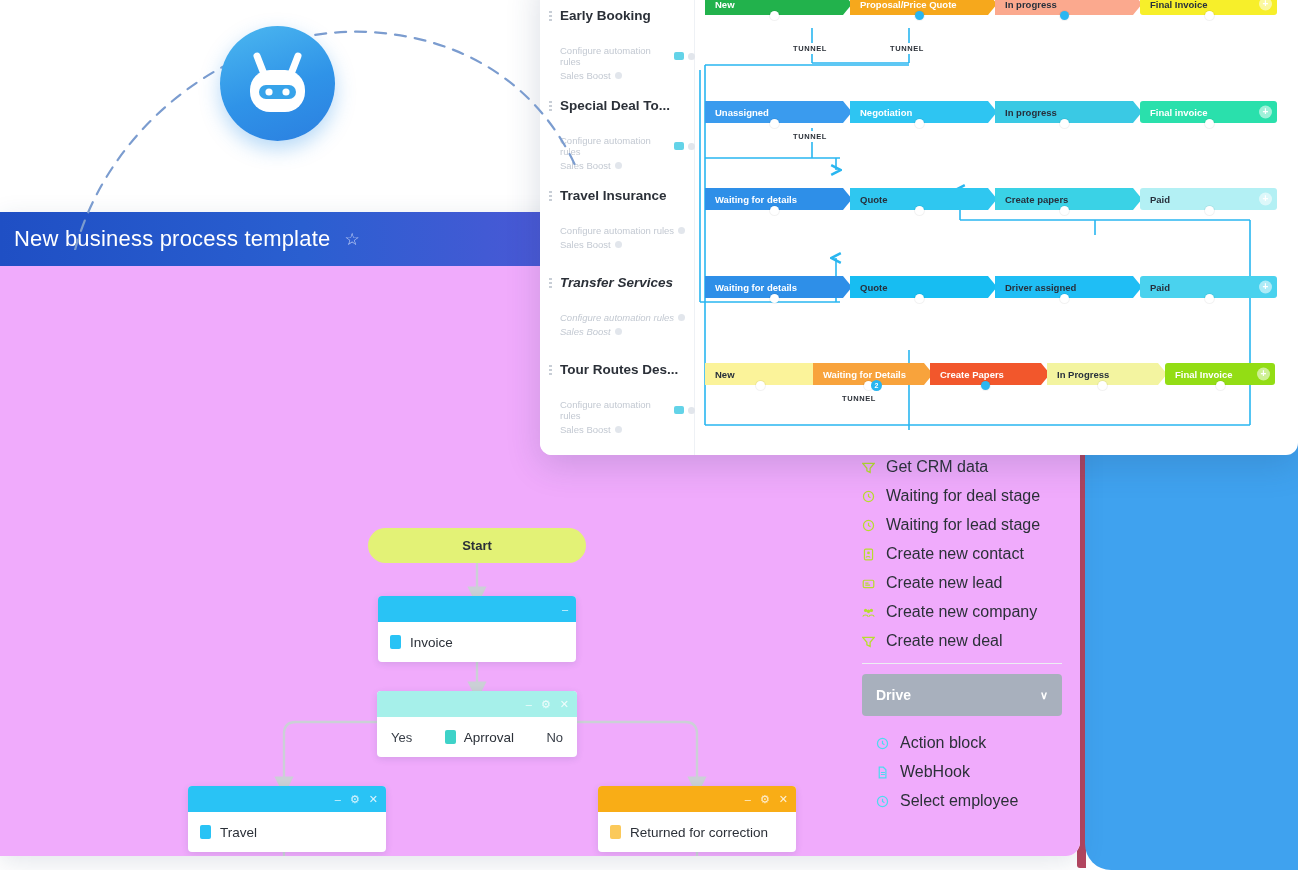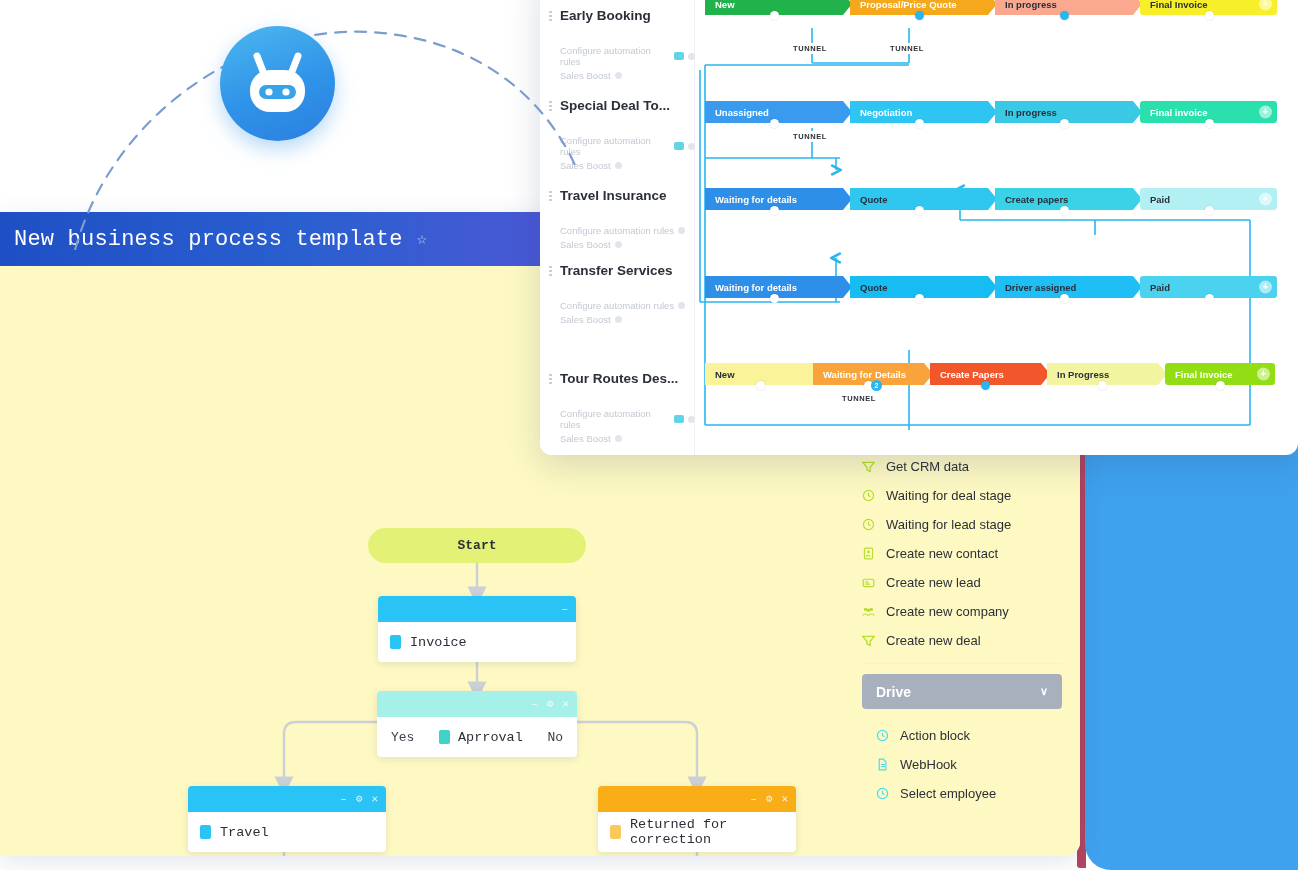--- a/index.html
+++ b/index.html
@@ -20,32 +20,31 @@
     position:absolute; left:1077px; top:432px; width:9px; height:436px;
     background:#b4455f; border-radius:3px 0 0 3px;
   }
 
   
   .main-card {
     position:absolute; left:0px; top:212px; width:1080px; height:644px;
     background:#ffffff; border-radius:0 14px 14px 0;
     box-shadow: 0 6px 26px rgba(40,60,100,.13);
     overflow:hidden;
-    font-family:Liberation Mono, monospace;
   }
   .card-header {
     position:absolute; left:0; top:0; width:1080px; height:54px;
     background: linear-gradient(90deg, #1f4fc4 0%, #2a5fd0 28%, #5a55d8 62%, #9a4fe0 100%);
     border-radius:0 10px 0 0;
     display:flex; align-items:center; padding-left:14px;
   }
   .card-title { color:#fff; font-size:22px; letter-spacing:.2px; font-weight:400; }
   .star-icon { margin-left:14px; color:#c9d6f7; font-size:17px; line-height:1; }
 
-  .card-body { position:absolute; left:0; top:54px; width:1080px; height:590px; background:#fef9c3; }
+  .card-body { position:absolute; left:0; top:54px; width:1080px; height:590px; background:#f0abfc; }
 
   
   .robot {
     position:absolute; left:220px; top:26px; width:115px; height:115px;
     border-radius:50%;
     background: linear-gradient(160deg,#4cb8f0 0%, #2f93e8 55%, #2b7fe0 100%);
     box-shadow: 0 8px 20px rgba(47,147,232,.35);
     z-index:5;
   }
   .arc-svg { position:absolute; left:70px; top:0px; width:520px; height:250px; z-index:4; }
@@ -97,24 +96,24 @@
   .plus { position:absolute; right:5px; top:50%; transform:translateY(-50%);
           width:13px; height:13px; border-radius:50%; background:rgba(255,255,255,.55);
           color:#fff; font-size:10px; line-height:12px; text-align:center; font-weight:bold; }
   .tunnel { position:absolute; font-size:7.5px; font-weight:bold; letter-spacing:.6px; color:#2b3038;
             background:#fff; padding:1px 3px; }
   .tunnel-badge { position:absolute; width:11px; height:11px; border-radius:50%; background:#29b6f0;
                   color:#fff; font-size:7px; line-height:11px; text-align:center; font-weight:bold; }
 
   
   .act-panel { position:absolute; left:862px; top:452px; width:200px; }
-  .act-item { display:flex; align-items:center; gap:11px; height:29px; font-size:13px; color:#2b3038; }
+  .act-item { display:flex; align-items:center; gap:11px; height:29px; font-size:16px; color:#2b3038; }
   .act-ico { width:13px; height:13px; flex:0 0 auto; }
   .act-sep { height:1px; background:#eceff3; margin:8px 0 10px 0; width:200px; }
-  .cat-bar { width:200px; height:35px; border-radius:4px; display:flex; align-items:center;
+  .cat-bar { width:200px; height:42px; border-radius:4px; display:flex; align-items:center;
              justify-content:space-between; padding:0 14px; color:#fff;
              font-size:14px; font-weight:bold; margin-bottom:8px; }
   .chev { font-size:11px; font-weight:bold; }
 </style>
 </head>
 <body>
 
 <div id="root">
 
   <div class="blue-panel-stripe"></div>
@@ -357,36 +356,36 @@
           <div style="height:19px"></div>
           <div class="grp-sub">
             <span>Configure automation rules</span>
             <span class="mini-dot"></span>
           </div>
           <div class="grp-sub">
             <span>Sales Boost</span>
             <span class="mini-dot"></span>
           </div>
         </div>
-        <div class="grp" style="top: 293px;">
+        <div class="grp" style="top: 305px; font-style: italic;">
           <div style="position:relative;">
             <span class="grp-dots"></span>
             <div class="grp-title">Transfer Services</div>
           </div>
           <div style="height:19px"></div>
           <div class="grp-sub">
             <span>Configure automation rules</span>
             <span class="mini-dot"></span>
           </div>
           <div class="grp-sub">
             <span>Sales Boost</span>
             <span class="mini-dot"></span>
           </div>
         </div>
-        <div class="grp" style="top: 401px;">
+        <div class="grp" style="top: 392px;">
           <div style="position:relative;">
             <span class="grp-dots"></span>
             <div class="grp-title">Tour Routes Des...</div>
           </div>
           <div style="height:19px"></div>
           <div class="grp-sub">
             <span>Configure automation rules</span>
             <span class="mini-chip"></span>
             <span class="mini-dot"></span>
           </div>

